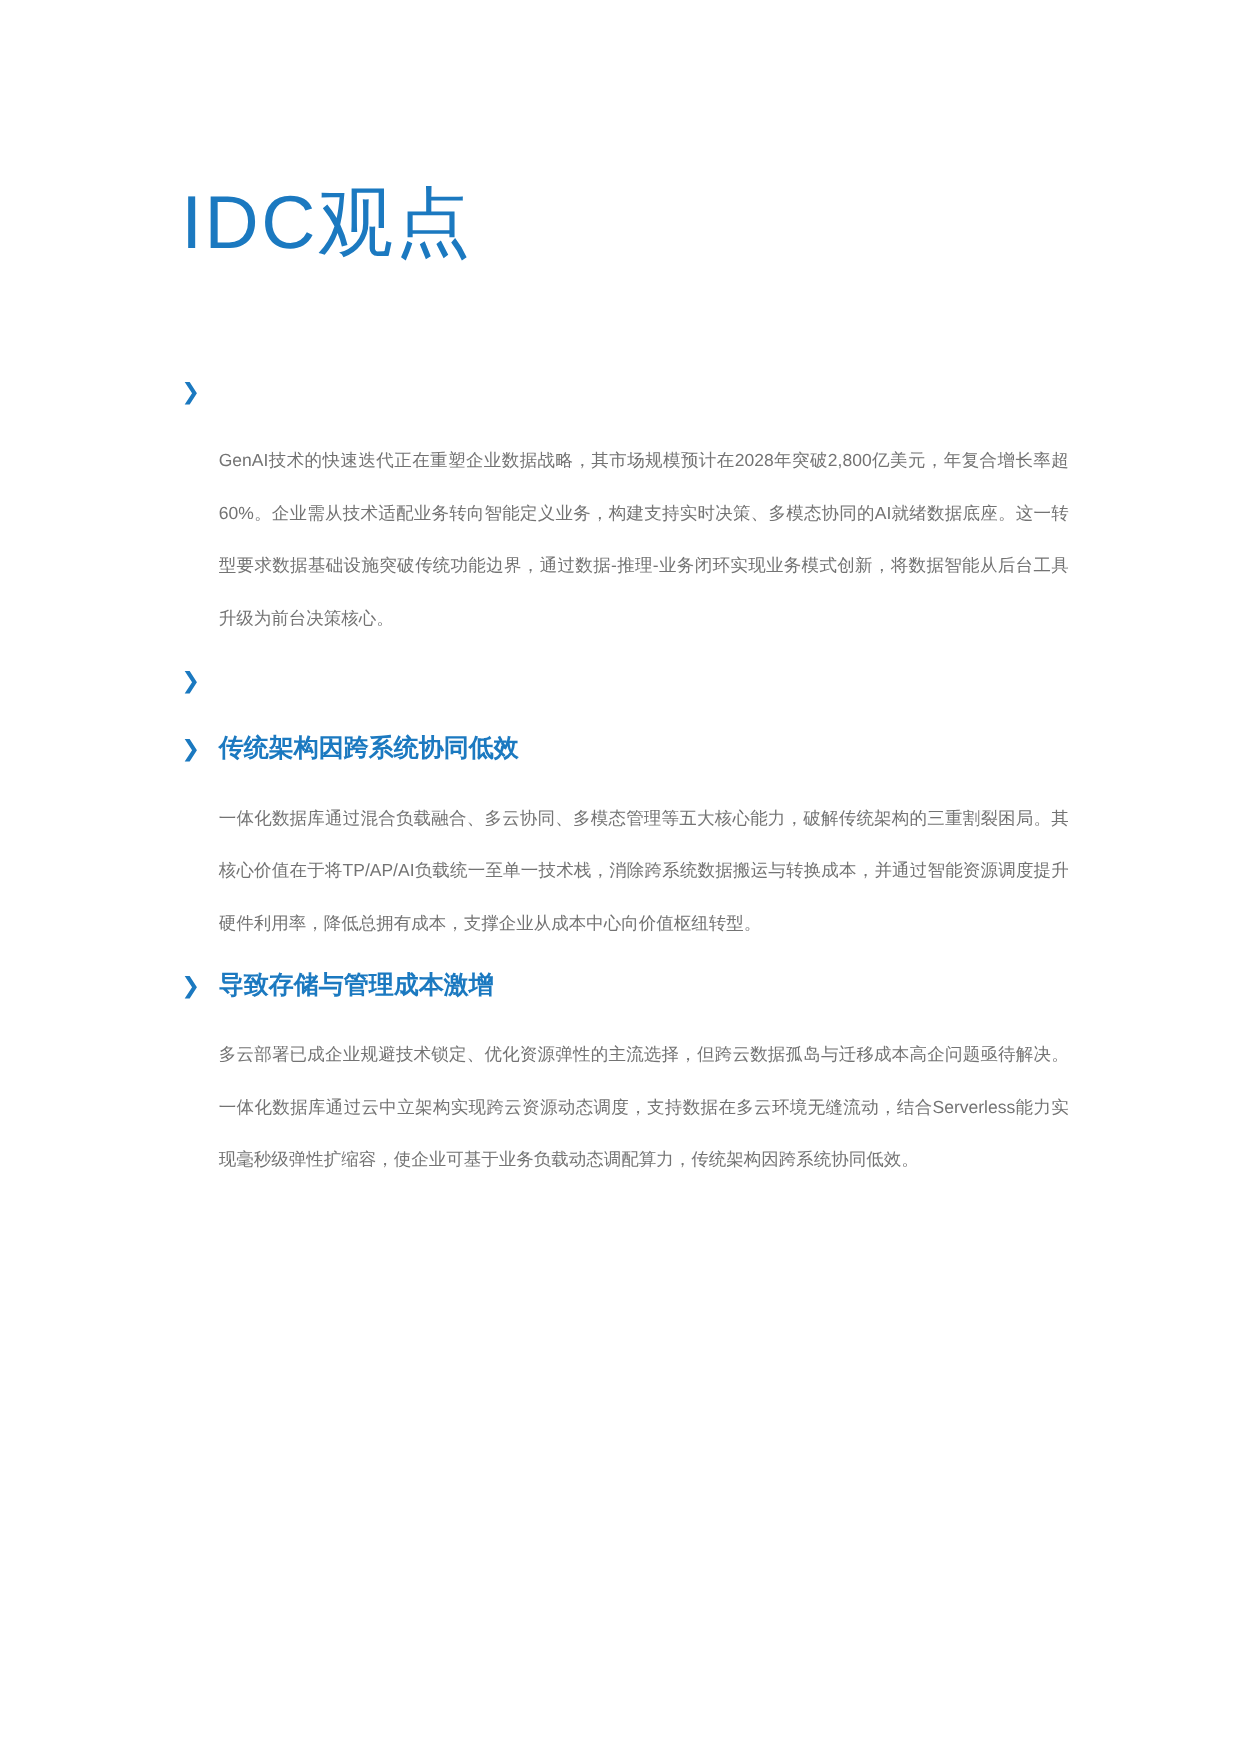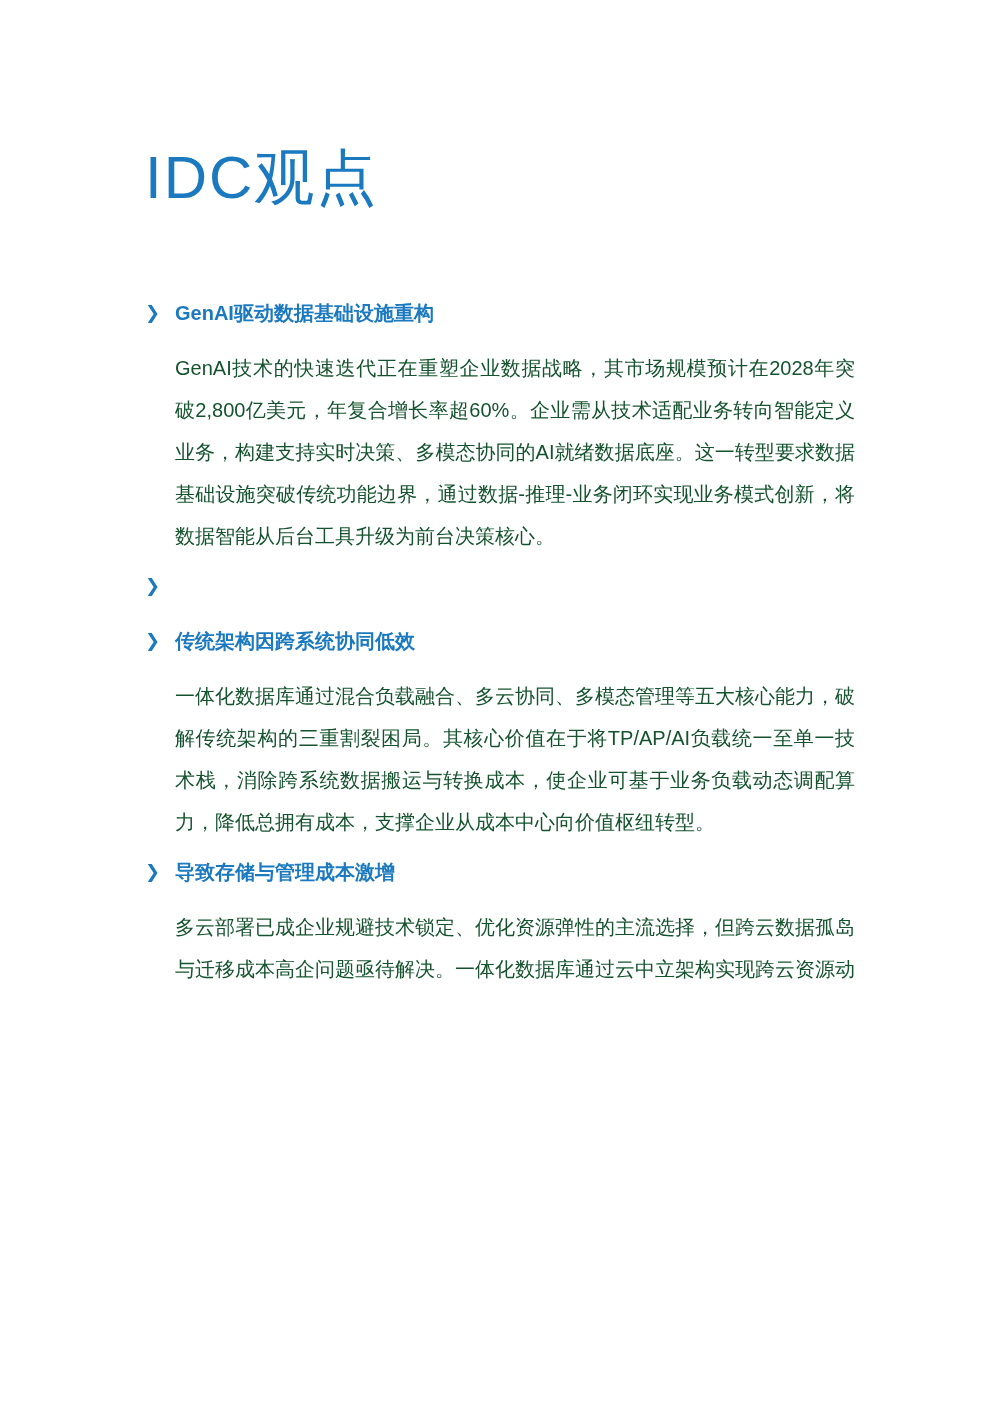--- a/index.html
+++ b/index.html
@@ -38,23 +38,23 @@
   .bullet {
     flex: none;
     width: 30px;
     font-size: 18px;
     line-height: 42px;
     font-weight: 700;
     color: #1b79c0;
   }
   .sec-body {
     margin: 0 0 8px 30px;
-    font-size: 20px;
+    font-size: 14px;
     line-height: 42px;
-    color: #14532d;
+    color: #737373;
     text-align: justify;
     text-justify: inter-ideograph;
   }
   .divider {
     position: absolute;
     left: 145px;
     right: 137px;
     top: 1304px;
     border-top: 1px solid #c9c9c9;
   }
@@ -72,43 +72,42 @@
 </head>
 <body>
 
 <div class="page">
   <h1 class="title">IDC观点</h1>
 
   <div id="sections">
   <section class="section">
     <div class="sec-heading">
       <span class="bullet">❯</span>
-      <span class="heading-text">GenAI驱动数据基础设施重构</span>
     </div>
     <p class="sec-body">GenAI技术的快速迭代正在重塑企业数据战略，其市场规模预计在2028年突破2,800亿美元，年复合增长率超60%。企业需从技术适配业务转向智能定义业务，构建支持实时决策、多模态协同的AI就绪数据底座。这一转型要求数据基础设施突破传统功能边界，通过数据-推理-业务闭环实现业务模式创新，将数据智能从后台工具升级为前台决策核心。</p>
   </section>
 
   <section class="section">
     <div class="sec-heading">
       <span class="bullet">❯</span>
     </div>
   </section>
 
   <section class="section">
     <div class="sec-heading">
       <span class="bullet">❯</span>
       <span class="heading-text">传统架构因跨系统协同低效</span>
     </div>
-    <p class="sec-body">一体化数据库通过混合负载融合、多云协同、多模态管理等五大核心能力，破解传统架构的三重割裂困局。其核心价值在于将TP/AP/AI负载统一至单一技术栈，消除跨系统数据搬运与转换成本，使企业可基于业务负载动态调配算力，降低总拥有成本，支撑企业从成本中心向价值枢纽转型。</p>
+    <p class="sec-body">一体化数据库通过混合负载融合、多云协同、多模态管理等五大核心能力，破解传统架构的三重割裂困局。其核心价值在于将TP/AP/AI负载统一至单一技术栈，消除跨系统数据搬运与转换成本，并通过智能资源调度提升硬件利用率，降低总拥有成本，支撑企业从成本中心向价值枢纽转型。</p>
   </section>
 
   <section class="section">
     <div class="sec-heading">
       <span class="bullet">❯</span>
       <span class="heading-text">导致存储与管理成本激增</span>
     </div>
-    <p class="sec-body">多云部署已成企业规避技术锁定、优化资源弹性的主流选择，但跨云数据孤岛与迁移成本高企问题亟待解决。一体化数据库通过云中立架构实现跨云资源动态调度，支持数据在多云环境无缝流动，结合Serverless能力实现毫秒级弹性扩缩容，使企业可基于业务负载动态调配算力，同时保障合规性与业务连续性。</p>
+    <p class="sec-body">多云部署已成企业规避技术锁定、优化资源弹性的主流选择，但跨云数据孤岛与迁移成本高企问题亟待解决。一体化数据库通过云中立架构实现跨云资源动态调度，支持数据在多云环境无缝流动，结合Serverless能力实现毫秒级弹性扩缩容，使企业可基于业务负载动态调配算力，传统架构因跨系统协同低效。</p>
   </section>
 </div>
 
   <div class="divider"></div>
   <div class="page-num">01</div>
 </div>
 
 </body></html>

